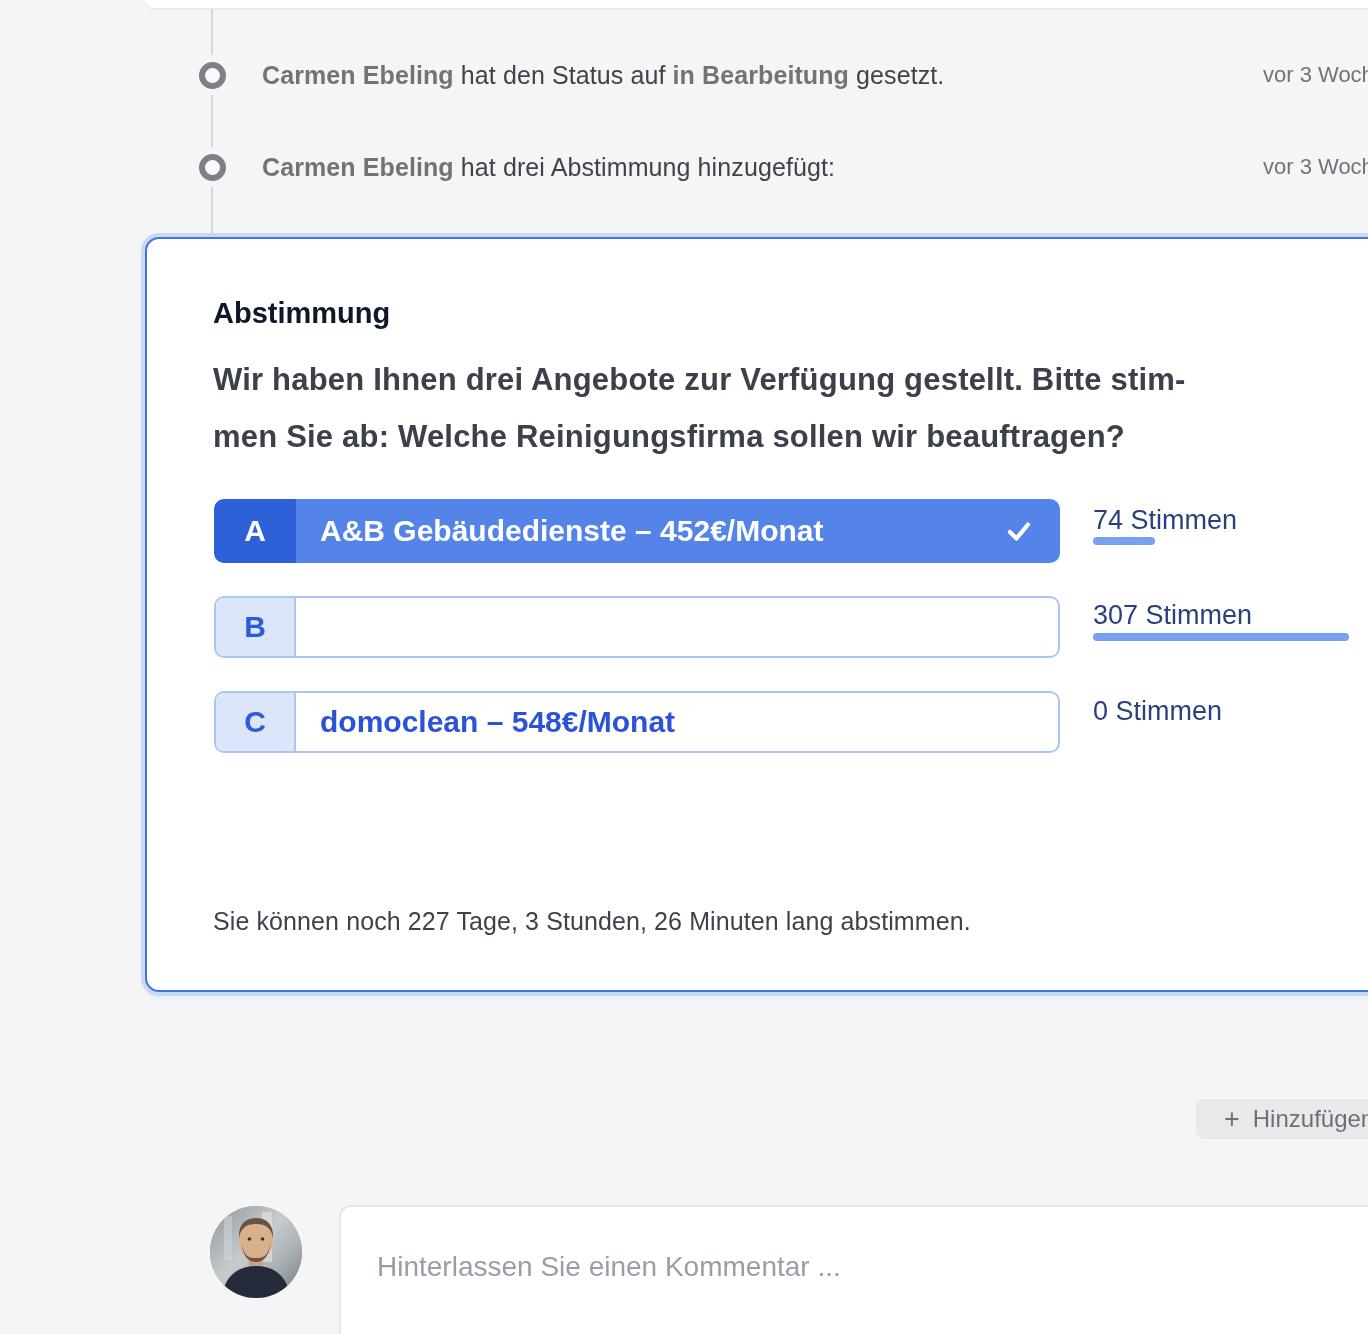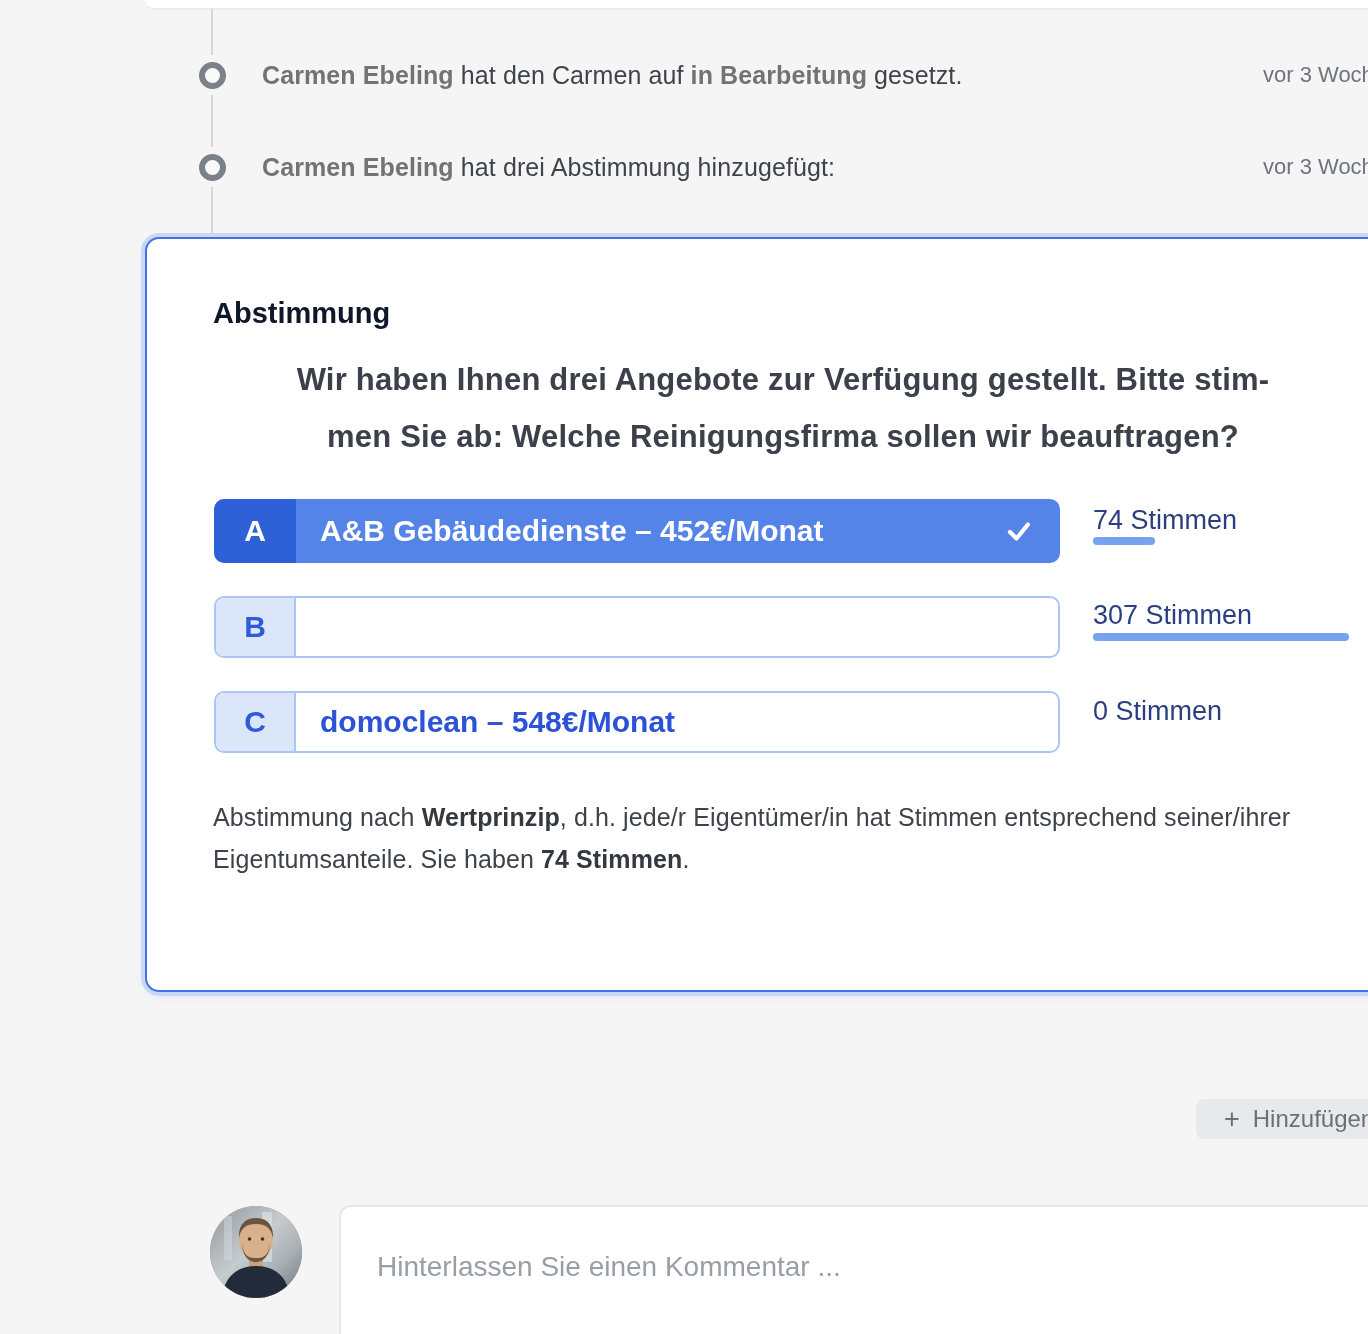--- a/index.html
+++ b/index.html
@@ -47,21 +47,21 @@
     background:#ffffff; border:2px solid #4373e3; border-radius:14px;
     box-shadow:0 0 0 4px #c9d9f5, 0 4px 10px rgba(60,100,200,0.10);
   }
   .poll-label {
     position:absolute; left:66px; top:58px;
     font-size:29px; font-weight:700; color:#0f172a;
   }
   .poll-question {
     position:absolute; left:66px; top:112px; width:1140px;
     font-size:31px; font-weight:600; color:#3b404a; line-height:57px;
-    white-space:pre-line; letter-spacing:0.2px;text-align:center;
+    white-space:pre-line; letter-spacing:0.2px;
   }
 
   .option-row { position:absolute; left:67px; width:846px; display:flex; overflow:hidden; }
   .option-row.selected {
     top:260px; height:64px; border-radius:10px; background:#5584e8;
   }
   .option-row.selected .option-badge {
     width:82px; background:#2e61d7; color:#ffffff; border-radius:10px 0 0 10px;
   }
   .option-row.selected .option-label { color:#ffffff; }
@@ -136,21 +136,21 @@
 </head>
 <body>
 
 <div class="top-card-edge"></div>
 
 <div class="timeline-line"></div>
 
 <div class="timeline-dot-wrap" style="top:55px;">
   <div class="timeline-dot"></div>
 </div>
-<div class="timeline-row-text" style="top:60px;"><strong>Carmen Ebeling</strong><span> hat den Carmen auf </span><strong>in Bearbeitung</strong><span> gesetzt.</span></div>
+<div class="timeline-row-text" style="top:60px;"><strong>Carmen Ebeling</strong><span> hat den Status auf </span><strong>in Bearbeitung</strong><span> gesetzt.</span></div>
 <div class="timestamp" style="top:62px;">vor 3 Wochen</div>
 
 <div class="timeline-dot-wrap" style="top:147px;">
   <div class="timeline-dot"></div>
 </div>
 <div class="timeline-row-text" style="top:152px;"><strong>Carmen Ebeling</strong><span> hat drei Abstimmung hinzugefügt:</span></div>
 <div class="timestamp" style="top:154px;">vor 3 Wochen</div>
 
 <div class="poll-card">
   <div class="poll-label">Abstimmung</div>
@@ -174,21 +174,21 @@
   </div>
   <div class="votes-label votes-label-b">307 Stimmen</div>
   <div class="votes-bar votes-bar-b" style="width: 256px;"></div>
 
   <div class="option-row plain option-row-c">
     <div class="option-badge">C</div>
     <div class="option-label">domoclean – 548€/Monat</div>
   </div>
   <div class="votes-label votes-label-c">0 Stimmen</div>
 
-  <div class="poll-info"><span>Abstimmung nach </span><strong>Wertprinzip</strong><span>, d.h. jede/r Eigentümer/in hat Stimmen entsprechend seiner/ihrer Eigentumsanteile. Sie haben </span><strong>74 Stimmen</strong><span>.</span></div>
+  <div class="poll-deadline">Sie können noch 227 Tage, 3 Stunden, 26 Minuten lang abstimmen.</div>
 </div>
 
 <button class="add-button">
   <span class="plus-glyph">+</span>
   <span>Hinzufügen</span>
 </button>
 
 <div class="comment-avatar">
   <svg width="92" height="92" viewBox="0 0 92 92">
     <defs>

